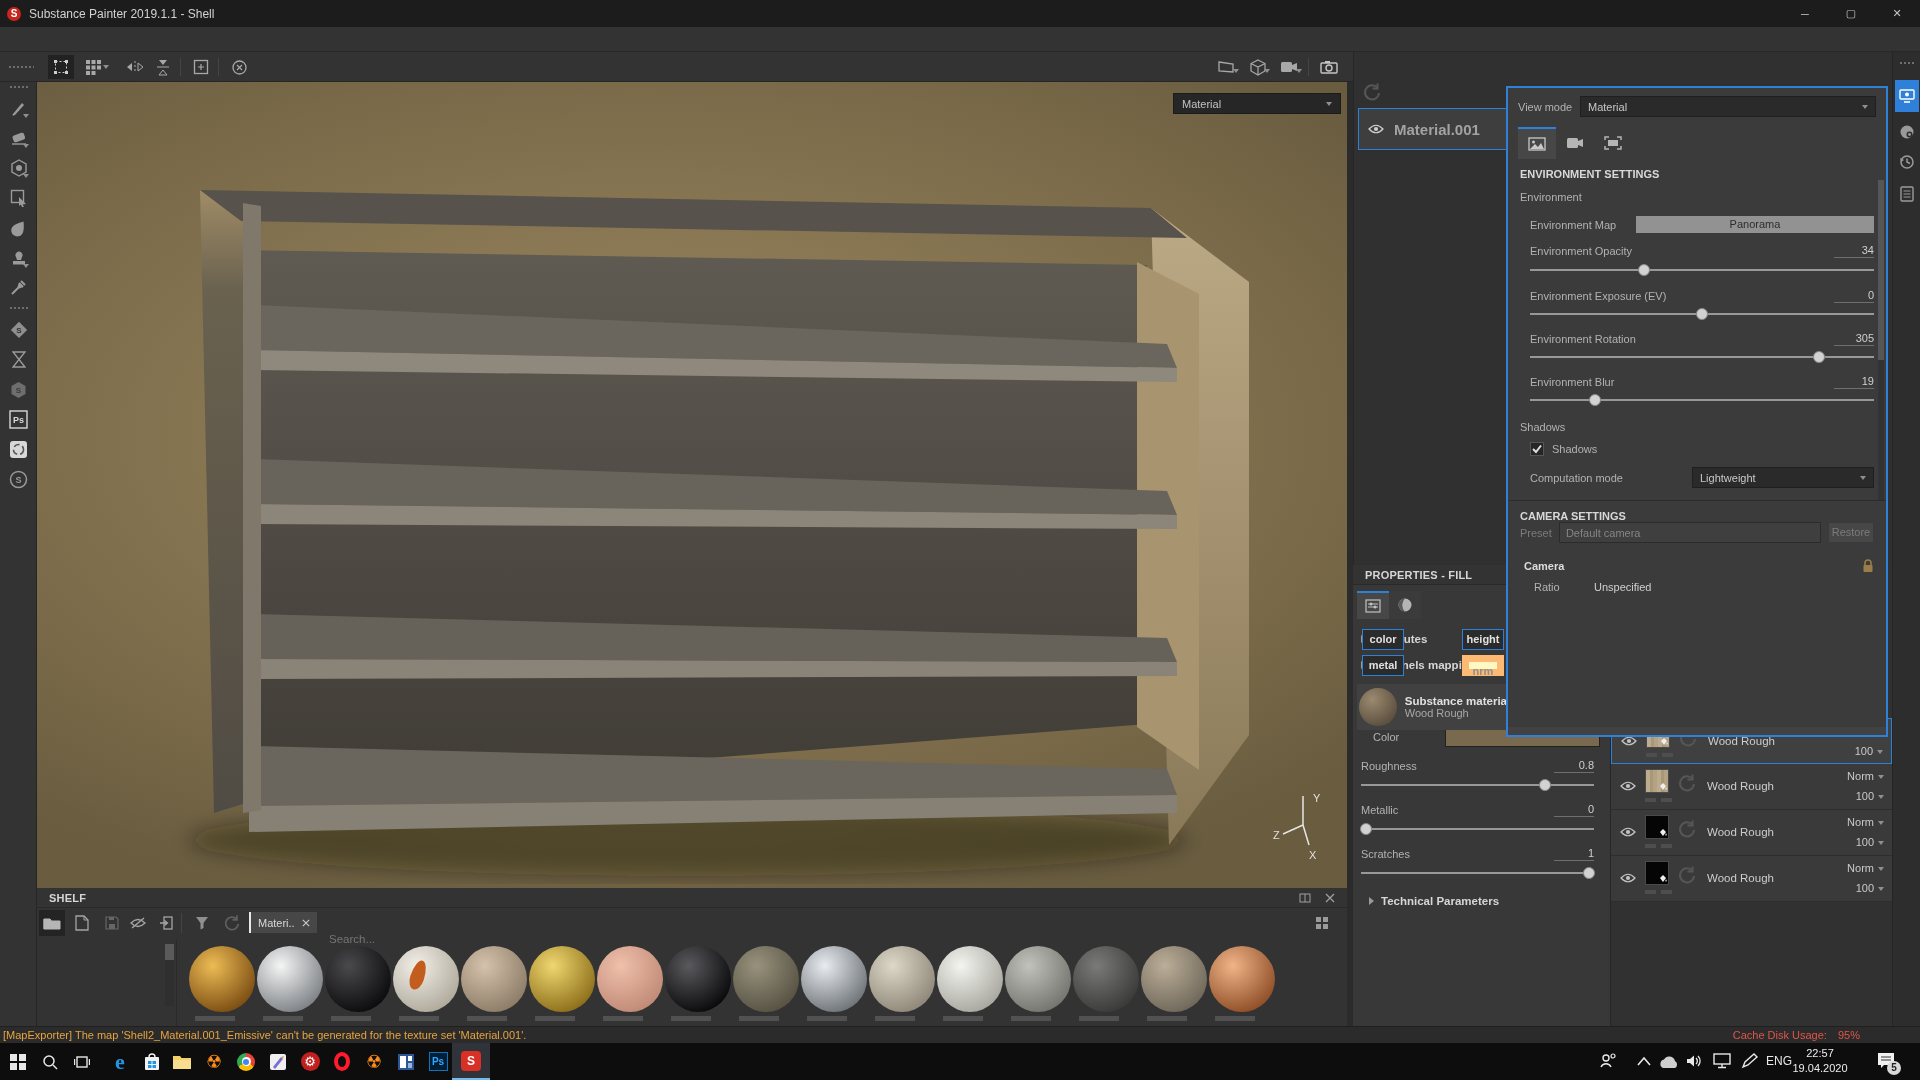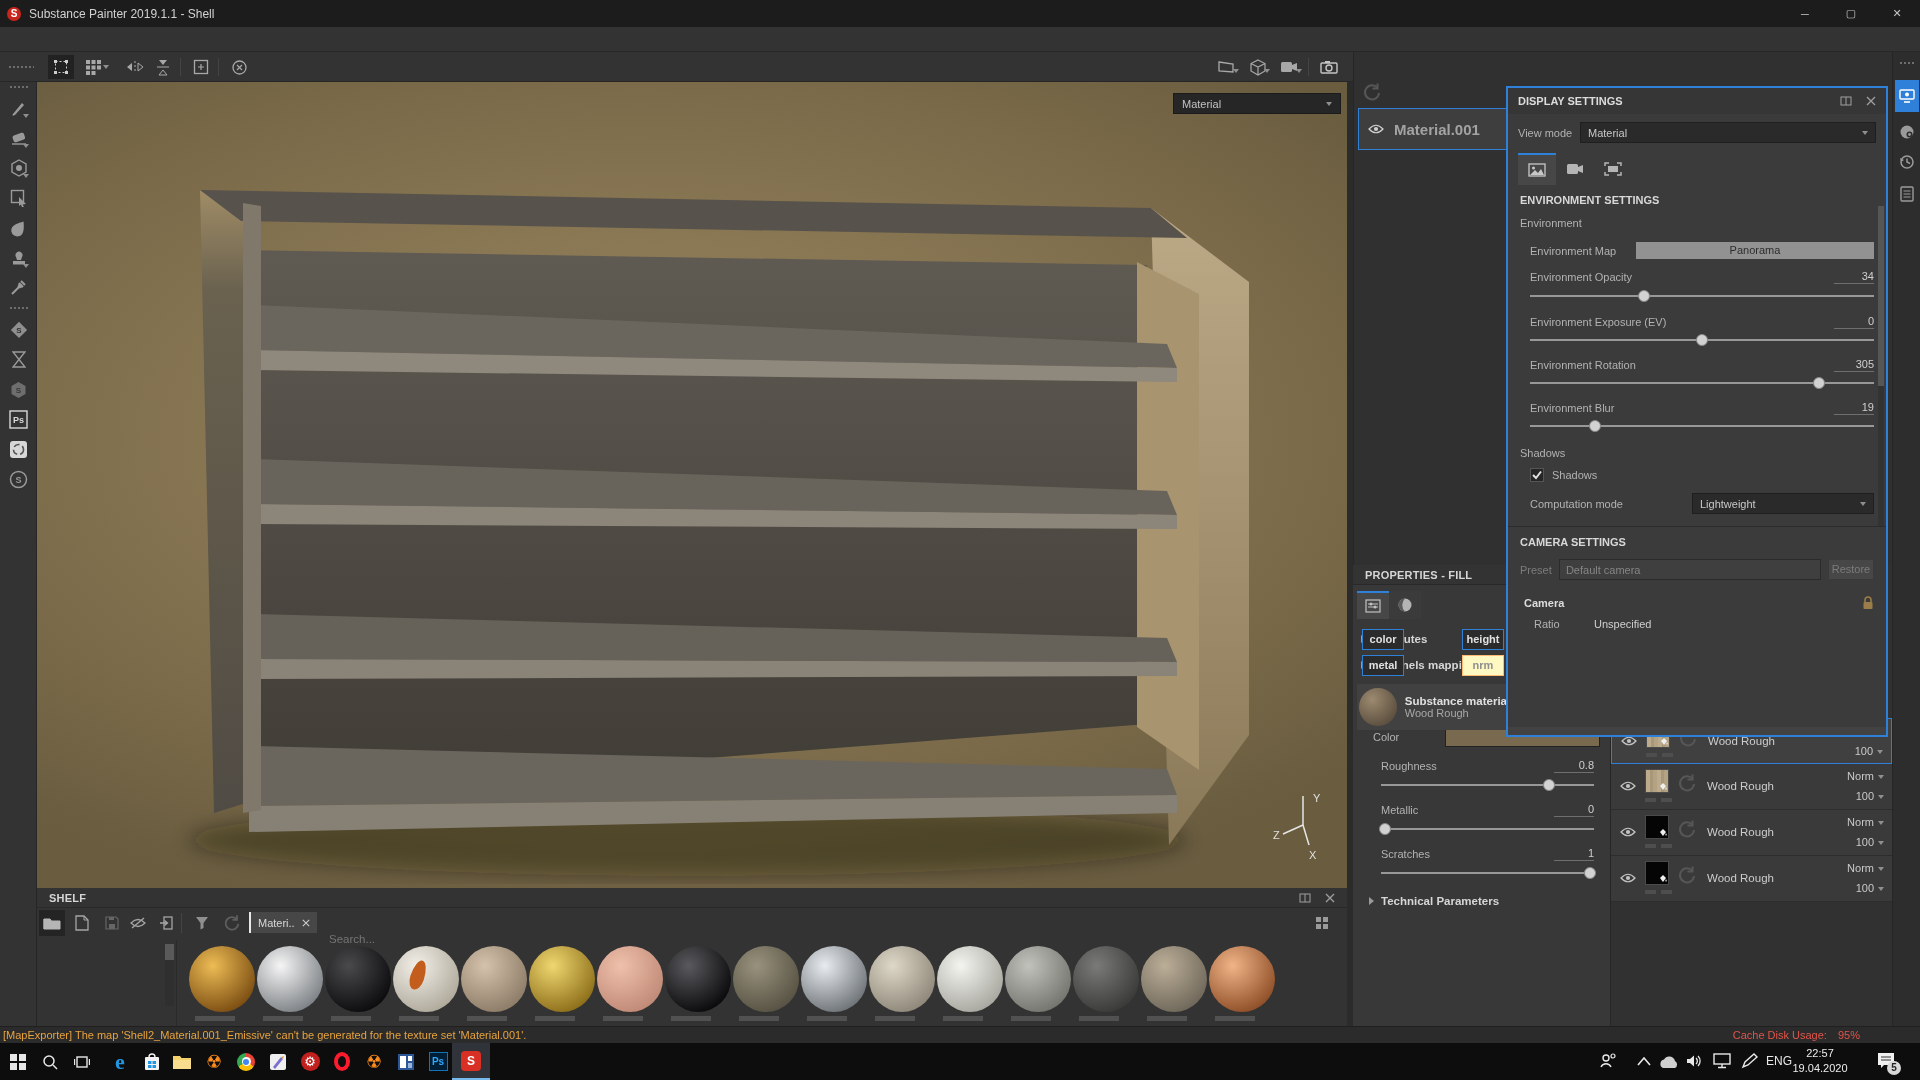--- a/index.html
+++ b/index.html
@@ -41,21 +41,21 @@
   .row{display:flex;justify-content:space-between;align-items:center}
   .lbl{color:#b2b2b2}
   .val{color:#cfcfcf;min-width:40px;text-align:right;border-bottom:1px solid #6e6e6e;padding-bottom:1px}
   .sl{position:relative;height:12px}
   .sl-t{position:absolute;top:5px;left:0;right:0;height:2px;background:#989898}
   .sl-th{position:absolute;top:0;width:12px;height:12px;border-radius:50%;background:#d2d2d2;border:1px solid #888}
   .btn-lt{background:#929292;color:#2d2d2d;text-align:center;height:17px;line-height:17px}
   
   #props{left:1353px;top:565px;width:257px;height:461px;background:#383838}
   .chbtn{width:42px;height:21px;border:1px solid #2f80d8;background:#2b2b2b;color:#e0e0e0;font-weight:bold;text-align:center;line-height:19px}
-  .chbtn.off{border:1px solid #fdba74;background:#fef9c3;color:#8f8f8f}
+  .chbtn.off{border:7px solid #fdba74;background:#fef9c3;color:#8f8f8f}
   .sect{display:flex;align-items:center;font-weight:bold;color:#d6d6d6;font-size:11.5px}
   .tri-r{width:0;height:0;border-top:4px solid transparent;border-bottom:4px solid transparent;border-left:5px solid #9a9a9a;margin-right:7px}
   .tri-d{width:0;height:0;border-left:4px solid transparent;border-right:4px solid transparent;border-top:5px solid #9a9a9a;margin-right:6px}
   
   #layers{left:1610px;top:565px;width:282px;height:461px;background:#313131;border-left:1px solid #262626}
   .layer-row{position:relative;height:46px;background:#3a3a3a;border-bottom:1px solid #2d2d2d;color:#c9c9c9}
   .layer-row.selected{border:1px solid #2f80d8;background:#404040}
   .layer-row .l-eye{position:absolute;left:9px;top:17px;color:#c2c2c2}
   .layer-row .thumb{position:absolute;left:34px;top:5px;width:24px;height:24px;background:#1a1a1a;border:1px solid #4a4a4a}
   .layer-row .thumb.wood{background:repeating-linear-gradient(90deg,#bcab8c 0 4px,#a89878 4px 7px,#b3a284 7px 11px)}
@@ -445,21 +445,21 @@
         <span style="flex:1;text-align:center">Random</span>
         <svg width="12" height="12" viewBox="0 0 12 12" style="margin-right:4px">
             <path d="M1 11 L2 8 L9 1 L11 3 L4 10 Z" fill="#d8d8d8"></path>
           </svg>
       </div>
     </div>
     <div class="row" style="margin:6px 10px 0 20px">
       <span class="lbl">Color</span>
       <div style="width: 155px; height: 20px; border: 1px solid rgb(34, 34, 34); background: rgb(121, 105, 79);"></div>
     </div>
-    <div style="margin:12px 16px 0 28px">
+    <div style="margin:12px 16px 0 8px">
       <div class="row">
           <span class="lbl">Roughness</span>
           <span class="val">0.8</span>
         </div>
       <div class="sl" style="margin-top:6px">
           <div class="sl-t"></div>
           <div class="sl-th" style="left: calc(79% - 6px);"></div>
         </div>
       <div class="row" style="margin-top:12px">
           <span class="lbl">Metallic</span>
@@ -564,31 +564,20 @@
             <use href="#i-circ"></use>
           </svg>
           <span class="l-name">Wood Rough</span>
           <span class="l-blend"><span>Norm</span><i class="cv"></i></span>
           <span class="l-op"><span>100</span><i class="cv"></i></span>
         </div>
       </div>
   </div>
 
   <div id="ds" class="abs">
-    <div class="hd">
-      <span>DISPLAY SETTINGS</span>
-      <span style="margin-left:auto;display:flex;align-items:center">
-        <svg class="hdr-ic" width="12" height="10">
-            <use href="#i-dock"></use>
-          </svg>
-        <svg class="hdr-ic" width="10" height="10">
-            <use href="#i-close"></use>
-          </svg>
-      </span>
-    </div>
     <div class="row" style="margin:8px 10px 0 10px">
       <span class="lbl">View mode</span>
       <div class="dd" style="width:296px">
           <span>Material</span>
           <i class="cv"></i>
         </div>
     </div>
     <div class="tabs">
       <div class="tab on">
           <svg width="18" height="14" viewBox="0 0 18 14">
@@ -661,21 +650,21 @@
       </div>
       <div class="row" style="margin:11px 0 0 10px">
         <span class="lbl">Computation mode</span>
         <div class="dd" style="width:182px">
             <span>Lightweight</span>
             <i class="cv"></i>
           </div>
       </div>
       <div style="height:1px;background:#2c2c2c;margin:12px -12px 0 -12px"></div>
       <div class="sec-t" style="margin-top:9px">CAMERA SETTINGS</div>
-      <div class="row" style="margin-top:11px">
+      <div class="row" style="">
         <span style="color:#7c7c7c">Preset</span>
         <div style="width:262px;height:21px;background:#3f3f3f;border:1px solid #2b2b2b;color:#858585;display:flex;align-items:center;padding:0 6px">
             <span>Default camera</span>
           </div>
         <div style="width:46px;height:21px;background:#474747;border:1px solid #3a3a3a;color:#7c7c7c;text-align:center;line-height:19px">Restore</div>
       </div>
       <div class="row" style="margin:16px 0 0 4px">
         <b style="color:#dcdcdc">Camera</b>
         <svg width="12" height="14" viewBox="0 0 12 14">
             <path d="M3 6 L3 4 A3 3 0 0 1 9 4 L9 6" fill="none" stroke="#9a7d48" stroke-width="1.6"></path>

